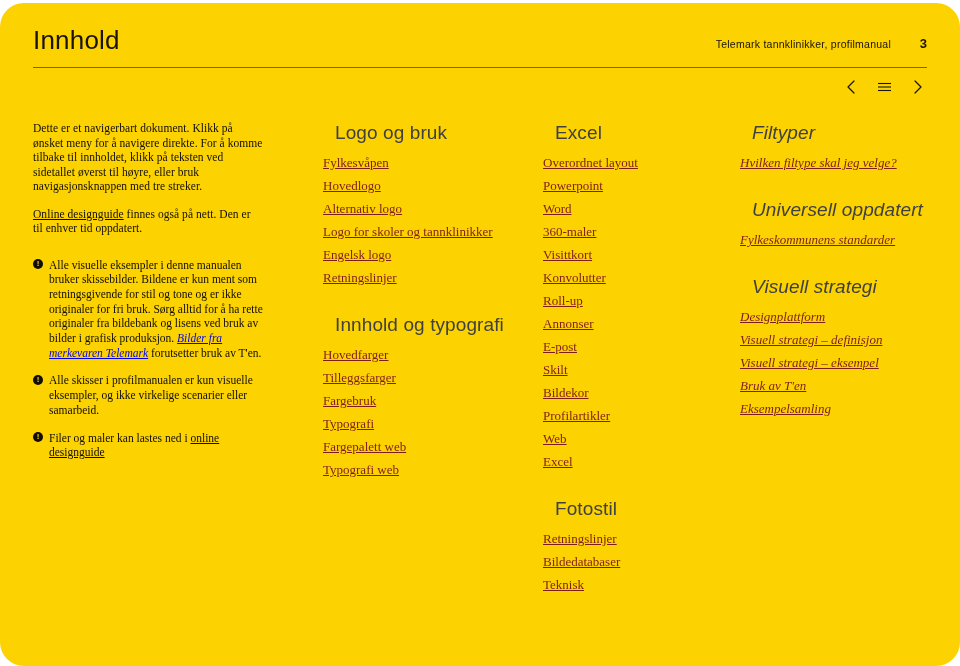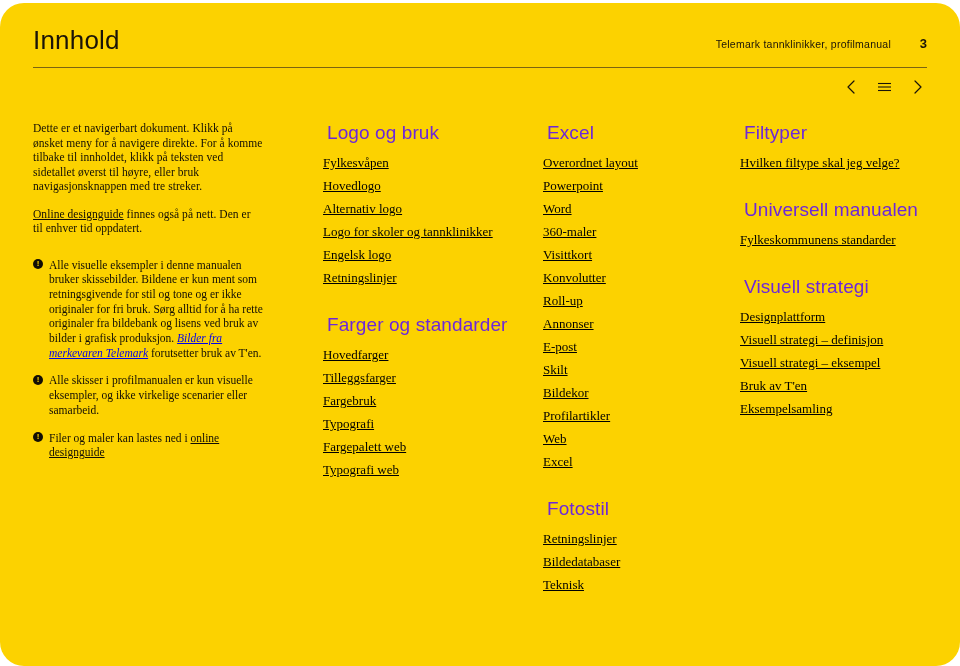--- a/index.html
+++ b/index.html
@@ -102,21 +102,21 @@
     height: 520px;
     padding-left: 24px;
   }
   .col {
     position: absolute;
     top: 0;
   }
   .col-intro  { left: 33px;  width: 230px; }
   .col-logo   { left: 323px; width: 200px; }
   .col-maler  { left: 543px; width: 180px; }
-  .col-filtyp { left: 740px; width: 200px; }
+  .col-filtyp { left: 740px; width: 200px; font-style: italic; }
 
   .intro-para {
     font-family: "Liberation Serif", serif;
     font-size: 11.5px;
     line-height: 14.5px;
     color: #120e05;
     margin: 0 0 13px 0;
     letter-spacing: 0.05px;
   }
   .intro-para a, .link-inline {
@@ -151,39 +151,39 @@
   .note em, .italic-link {
     font-style: italic;
     text-decoration: underline;
   }
 
   .section-head {
     font-family: "Liberation Sans", sans-serif;
     font-size: 19px;
     font-weight: 400;
     letter-spacing: 0.1px;
-    color: #6d28d9;
-    margin: 0 0 9px 4px;
+    color: #404040;
+    margin: 0 0 9px 12px;
     line-height: 23px;
     white-space: nowrap;
   }
   .section-head.spaced { margin-top: 26px; }
   ul.links {
     list-style: none;
     margin: 0;
     padding: 0;
   }
   ul.links li {
     margin: 0 0 4px 0;
   }
   ul.links a {
     font-family: "Liberation Serif", serif;
     font-size: 13px;
     line-height: 19px;
-    color: #000000;
+    color: #7f1d1d;
     text-decoration: underline;
     display: inline-block;
     white-space: nowrap;
   }
 </style>
 </head>
 <body>
 
 <div class="page">
 
@@ -239,21 +239,21 @@
       <h2 class="section-head">Logo og bruk</h2>
       <ul class="links">
         <li><a href="#">Fylkesvåpen</a></li>
         <li><a href="#">Hovedlogo</a></li>
         <li><a href="#">Alternativ logo</a></li>
         <li><a href="#">Logo for skoler og tannklinikker</a></li>
         <li><a href="#">Engelsk logo</a></li>
         <li><a href="#">Retningslinjer</a></li>
       </ul>
 
-      <h2 class="section-head spaced">Farger og standarder</h2>
+      <h2 class="section-head spaced">Innhold og typografi</h2>
       <ul class="links">
         <li><a href="#">Hovedfarger</a></li>
         <li><a href="#">Tilleggsfarger</a></li>
         <li><a href="#">Fargebruk</a></li>
         <li><a href="#">Typografi</a></li>
         <li><a href="#">Fargepalett web</a></li>
         <li><a href="#">Typografi web</a></li>
       </ul>
     </div>
 
@@ -283,21 +283,21 @@
         <li><a href="#">Teknisk</a></li>
       </ul>
     </div>
 
     <div class="col col-filtyp">
       <h2 class="section-head">Filtyper</h2>
       <ul class="links">
         <li><a href="#">Hvilken filtype skal jeg velge?</a></li>
       </ul>
 
-      <h2 class="section-head spaced">Universell manualen</h2>
+      <h2 class="section-head spaced">Universell oppdatert</h2>
       <ul class="links">
         <li><a href="#">Fylkeskommunens standarder</a></li>
       </ul>
 
       <h2 class="section-head spaced">Visuell strategi</h2>
       <ul class="links">
         <li><a href="#">Designplattform</a></li>
         <li><a href="#">Visuell strategi – definisjon </a></li>
         <li><a href="#">Visuell strategi – eksempel</a></li>
         <li><a href="#">Bruk av T'en</a></li>

